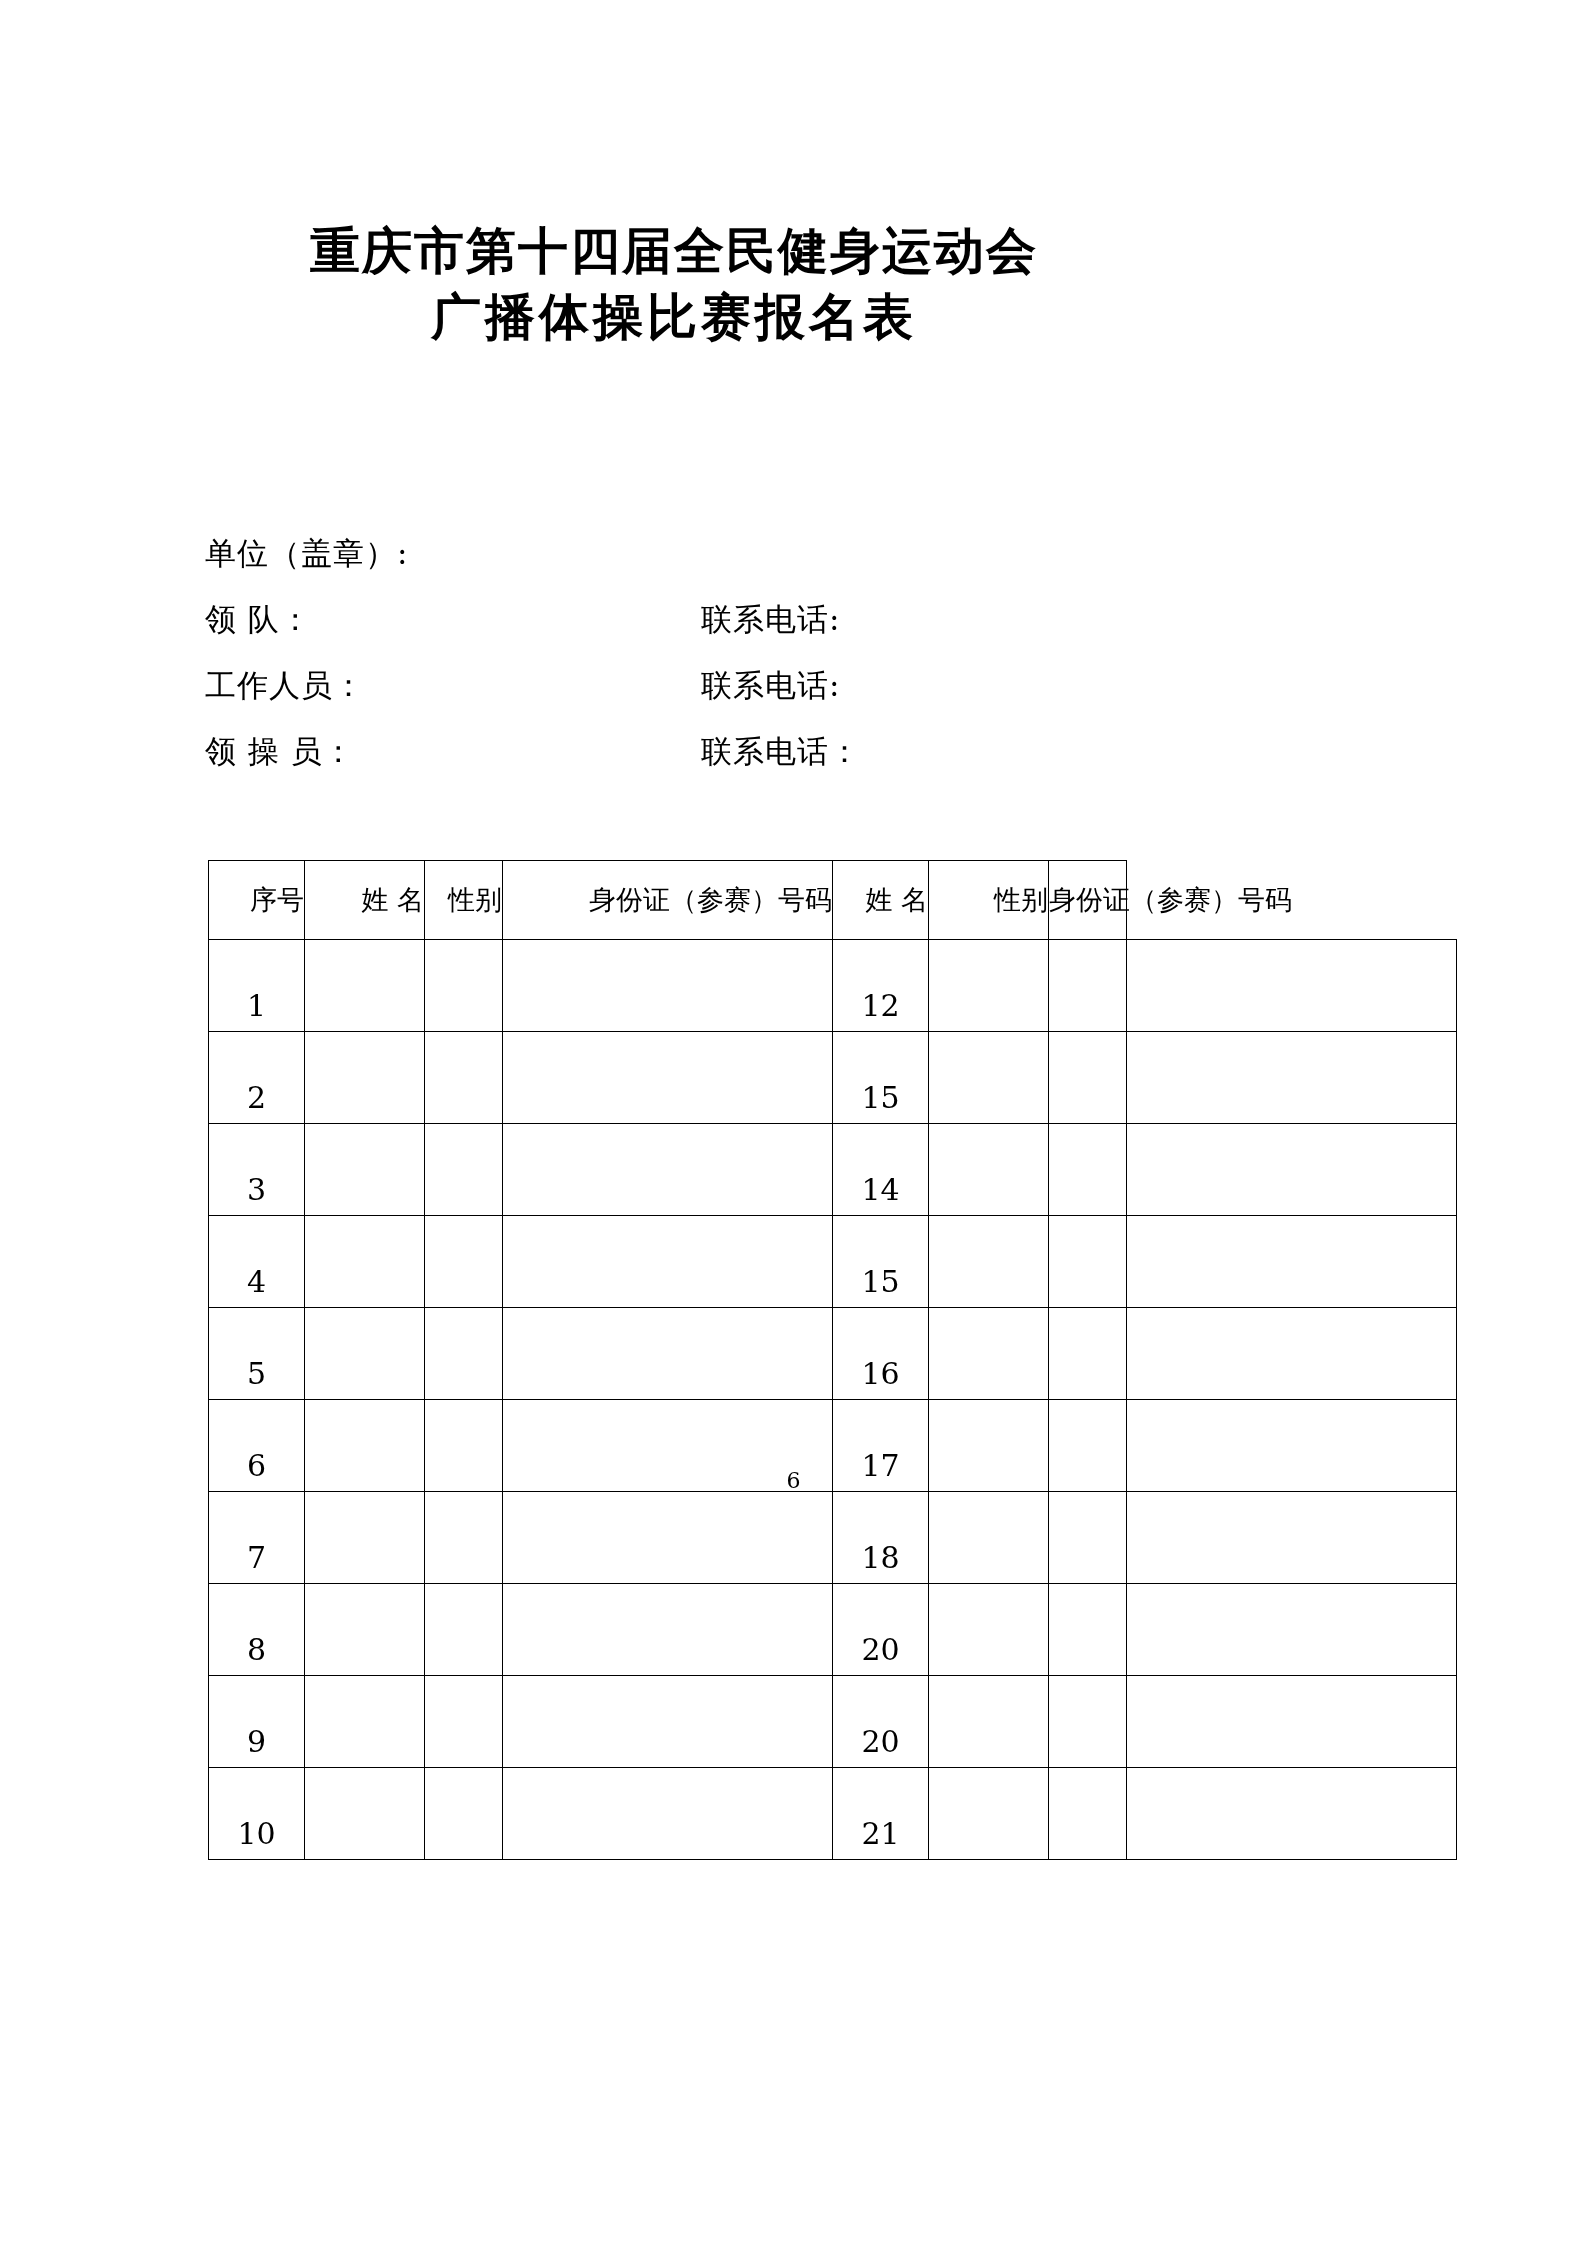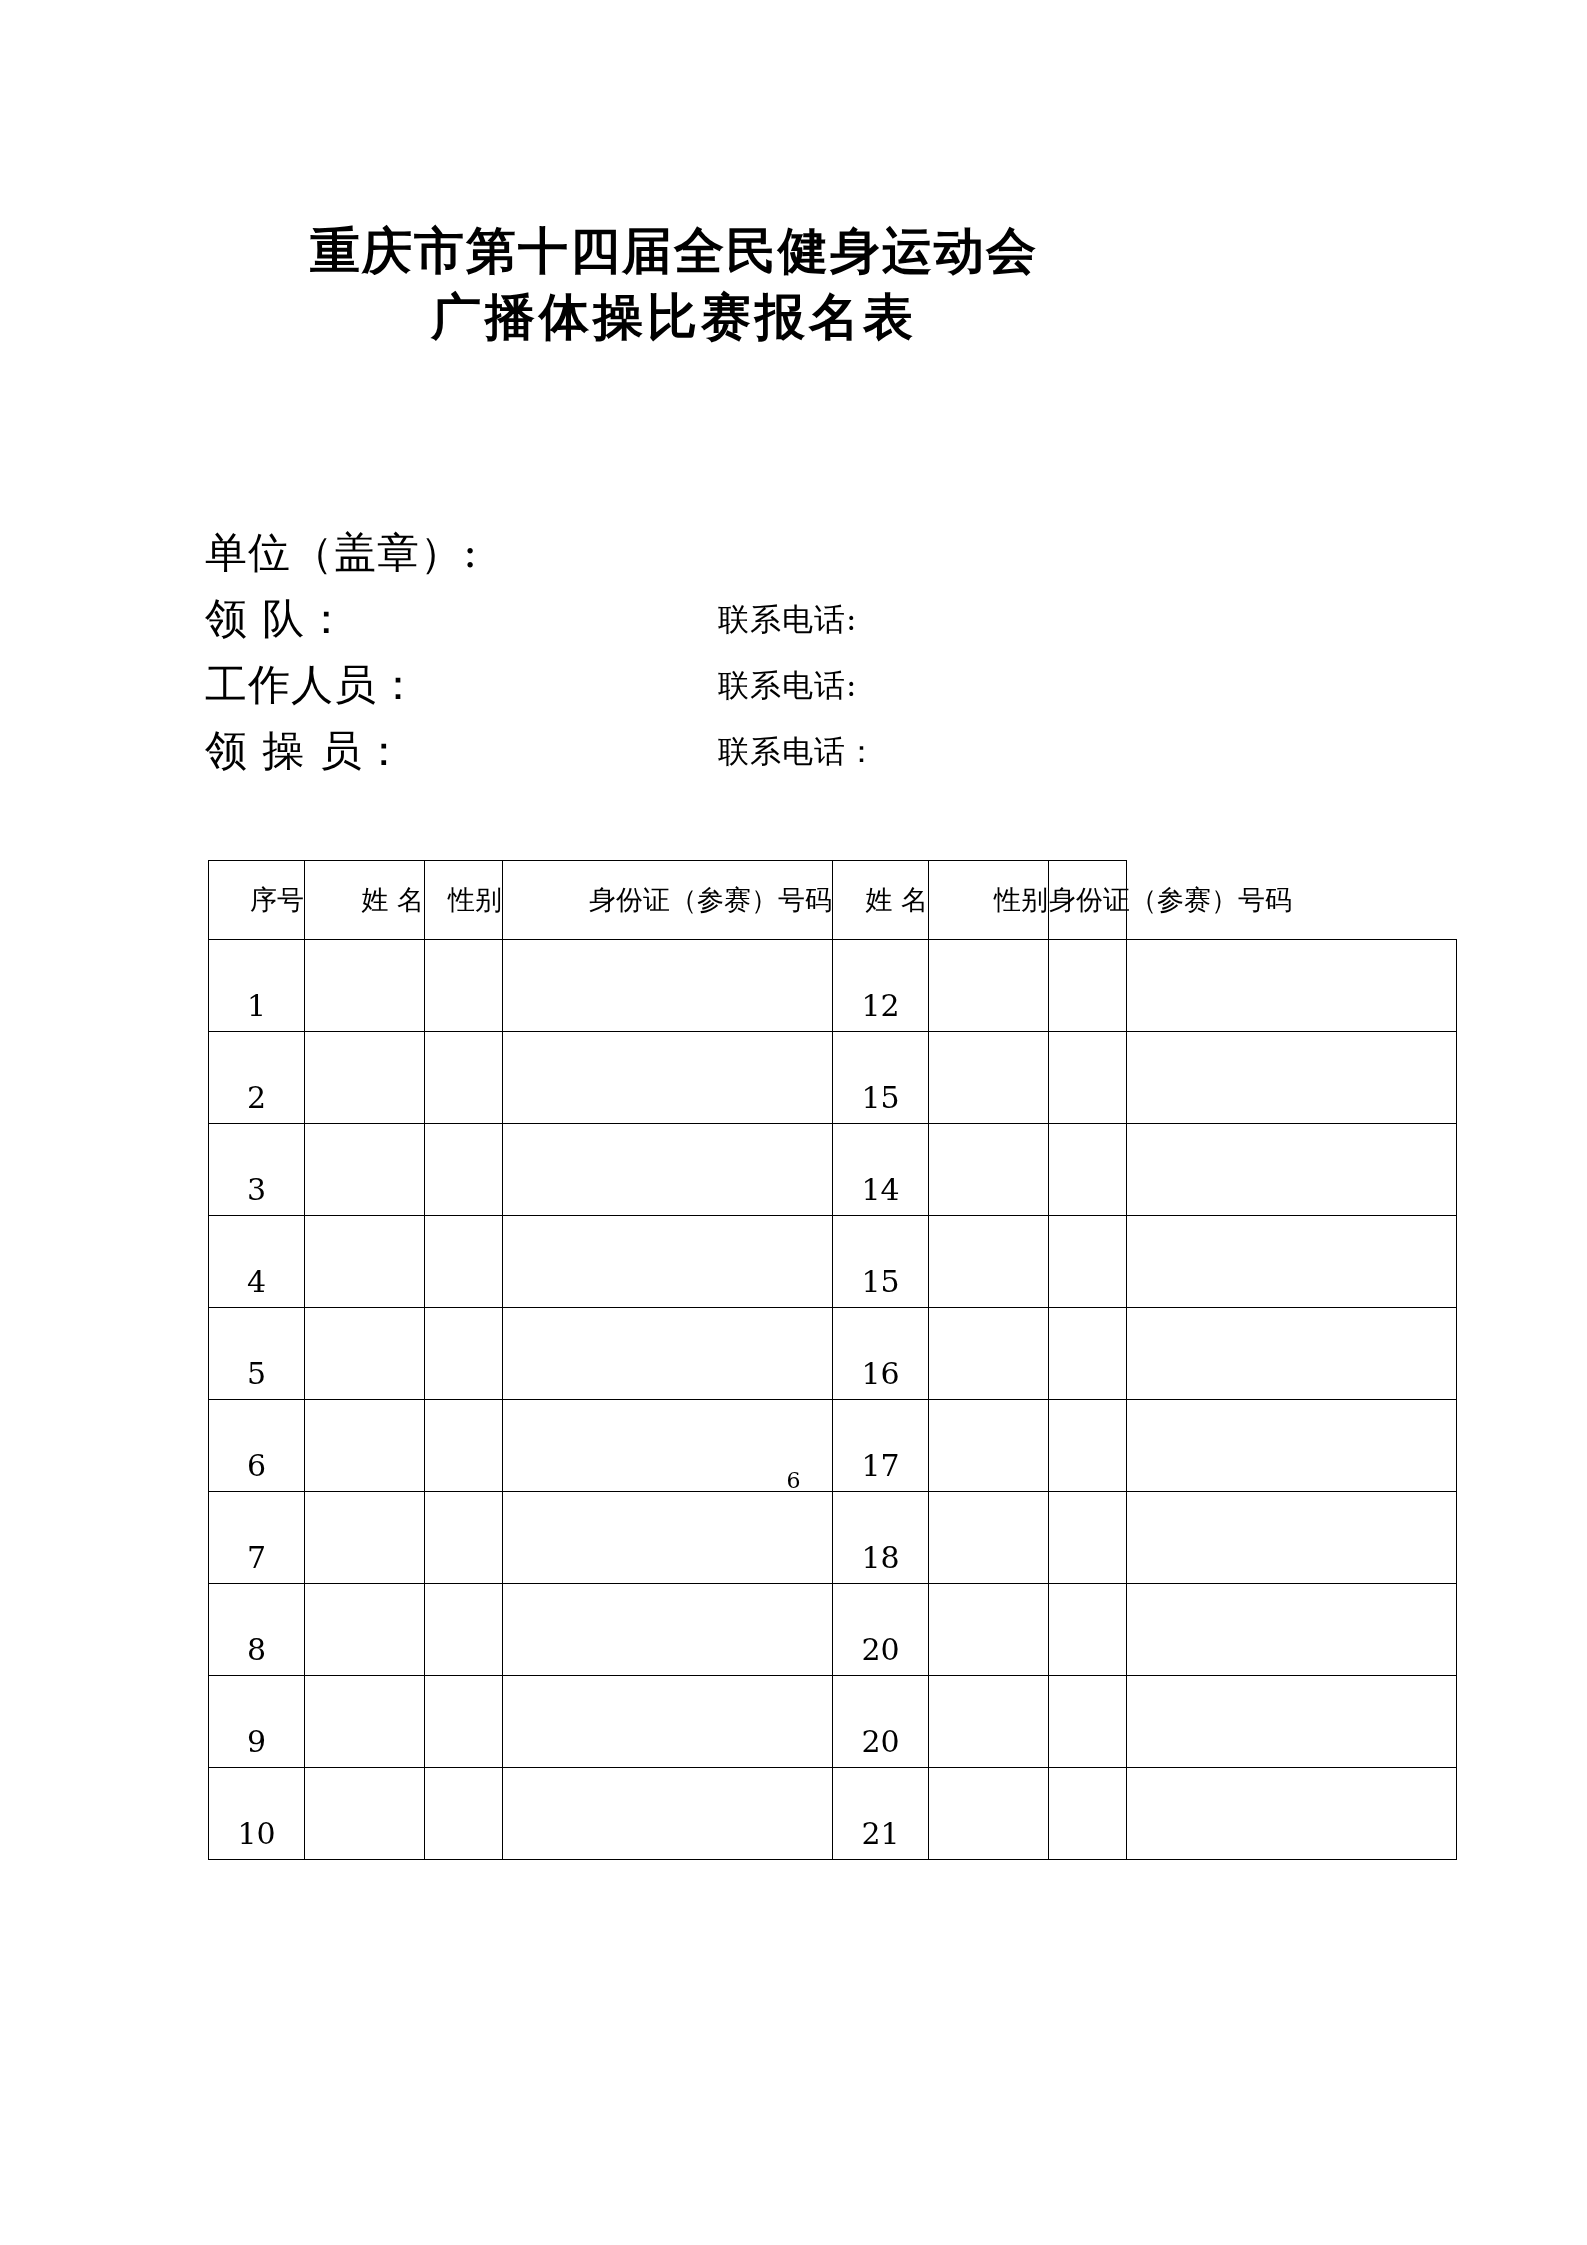--- a/index.html
+++ b/index.html
@@ -54,26 +54,26 @@
   .form-row {
     position: relative;
     height: 66px;
     font-family: "DejaVu Serif", "Liberation Serif", serif;
     font-size: 31px;
     line-height: 66px;
     white-space: nowrap;
   }
   .form-label {
     display: inline-block;
-    font-size: 42px;
+    font-size: 31px;
     letter-spacing: 1px;
   }
   .form-right {
     position: absolute;
-    left: 513px;
+    left: 496px;
     top: 0;
     font-size: 31px;
     letter-spacing: 1px;
   }
   .form-blank {
     display: inline-block;
     min-width: 10px;
   }
 
   

